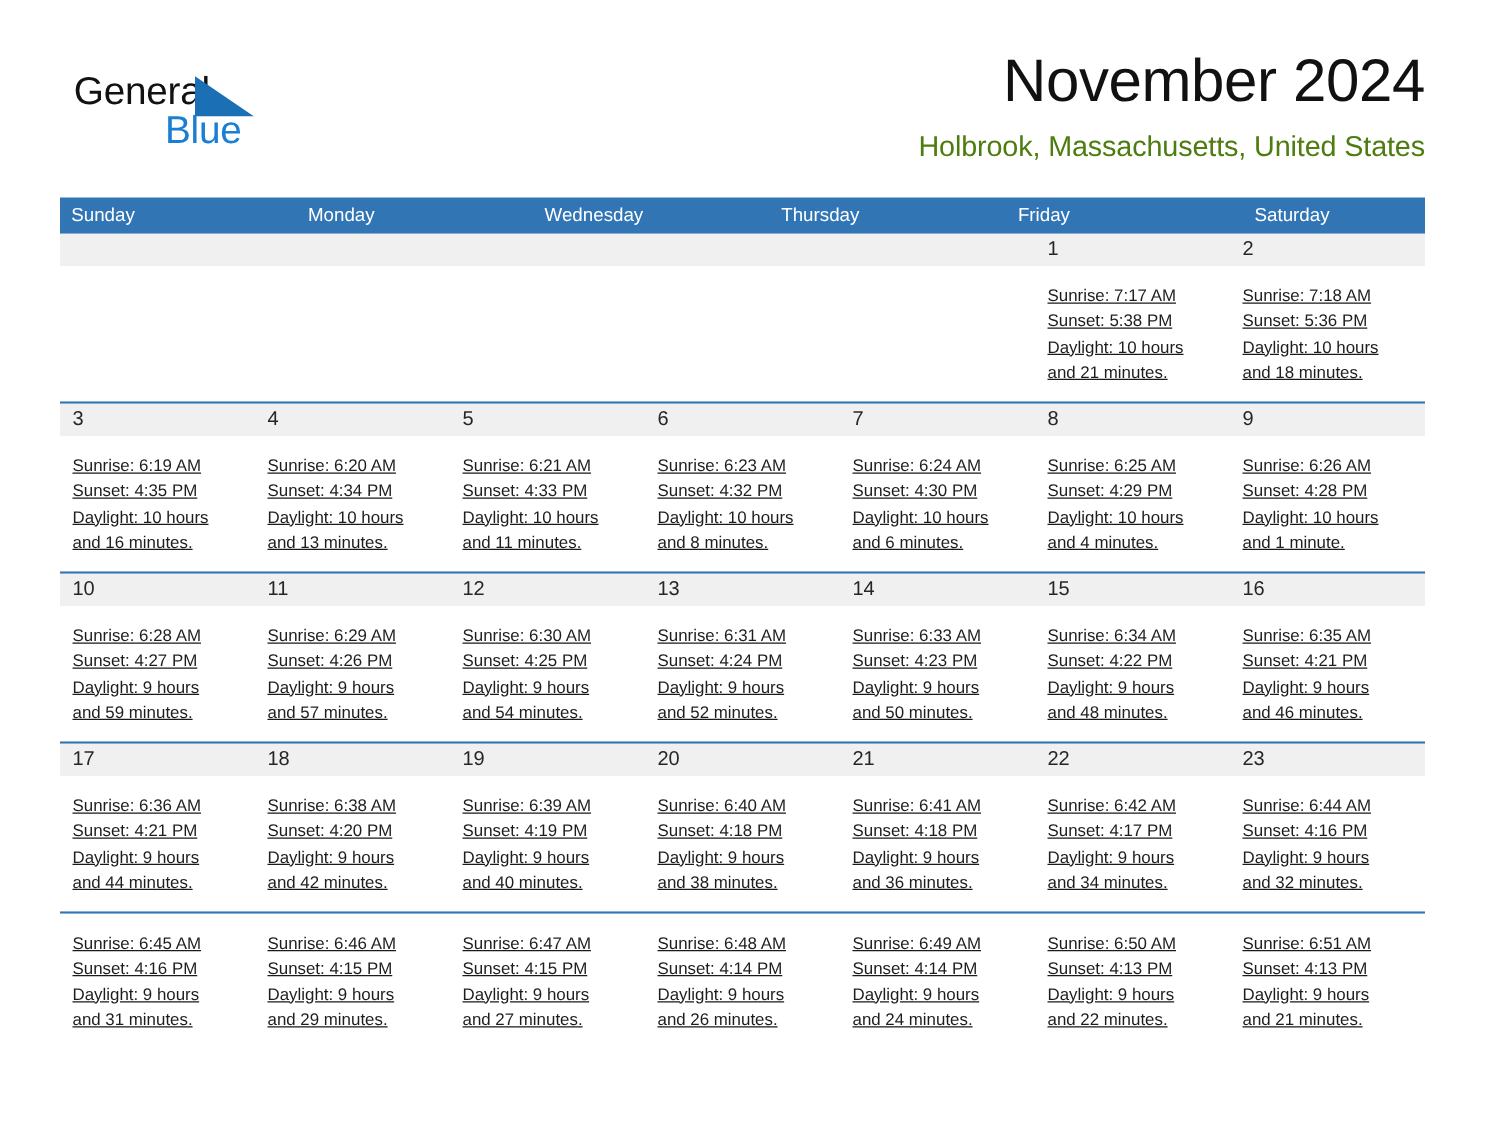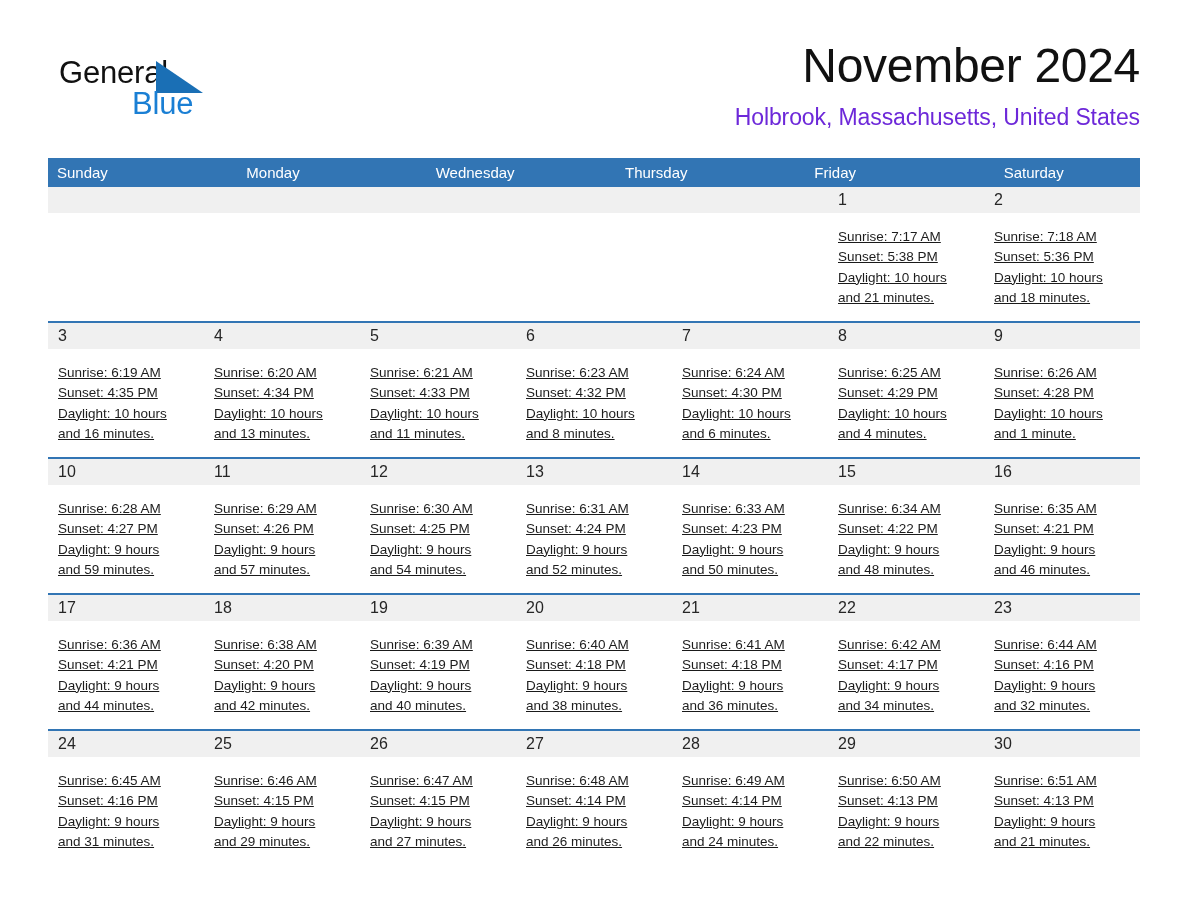--- a/index.html
+++ b/index.html
@@ -78,21 +78,21 @@
     line-height: 52px;
     font-weight: 400;
     color: #111111;
     letter-spacing: -0.3px;
   }
   .cal-subtitle {
     margin-top: 11px;
     font-size: 23px;
     line-height: 28px;
     font-weight: 400;
-    color: #6d28d9;
+    color: #4d7c0f;
     letter-spacing: -0.1px;
   }
 
   
   .calendar {
     position: absolute;
     left: 48px;
     top: 158px;
     width: 1092px;
   }
@@ -397,29 +397,20 @@
             </div>
             <div class="detail">
               <div class="line">Sunrise: 6:44 AM</div>
               <div class="line">Sunset: 4:16 PM</div>
               <div class="line">Daylight: 9 hours</div>
               <div class="line">and 32 minutes.</div>
             </div>
           </div>
         </div>
         <div class="week last">
-          <div class="daynum-row">
-            <div class="daynum">24</div>
-            <div class="daynum">25</div>
-            <div class="daynum">26</div>
-            <div class="daynum">27</div>
-            <div class="daynum">28</div>
-            <div class="daynum">29</div>
-            <div class="daynum">30</div>
-          </div>
           <div class="detail-row">
             <div class="detail">
               <div class="line">Sunrise: 6:45 AM</div>
               <div class="line">Sunset: 4:16 PM</div>
               <div class="line">Daylight: 9 hours</div>
               <div class="line">and 31 minutes.</div>
             </div>
             <div class="detail">
               <div class="line">Sunrise: 6:46 AM</div>
               <div class="line">Sunset: 4:15 PM</div>

